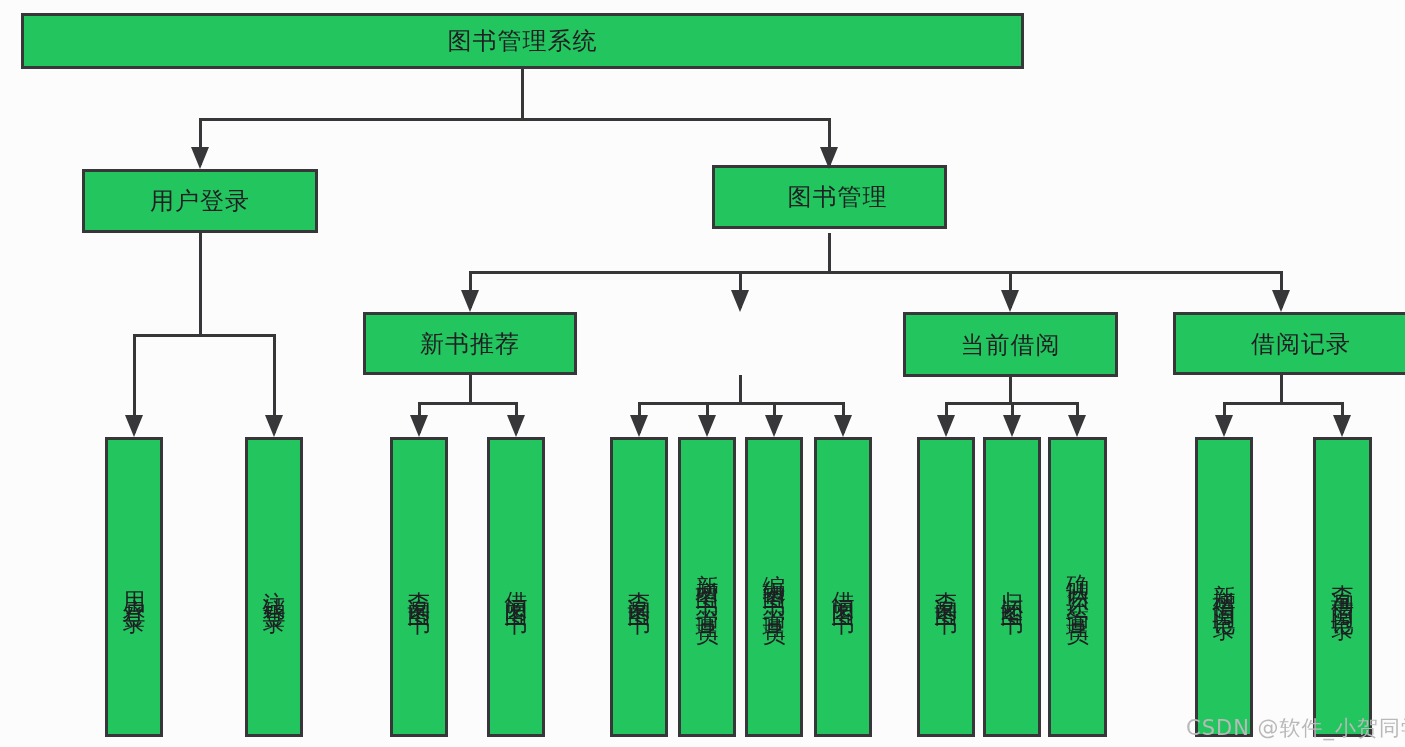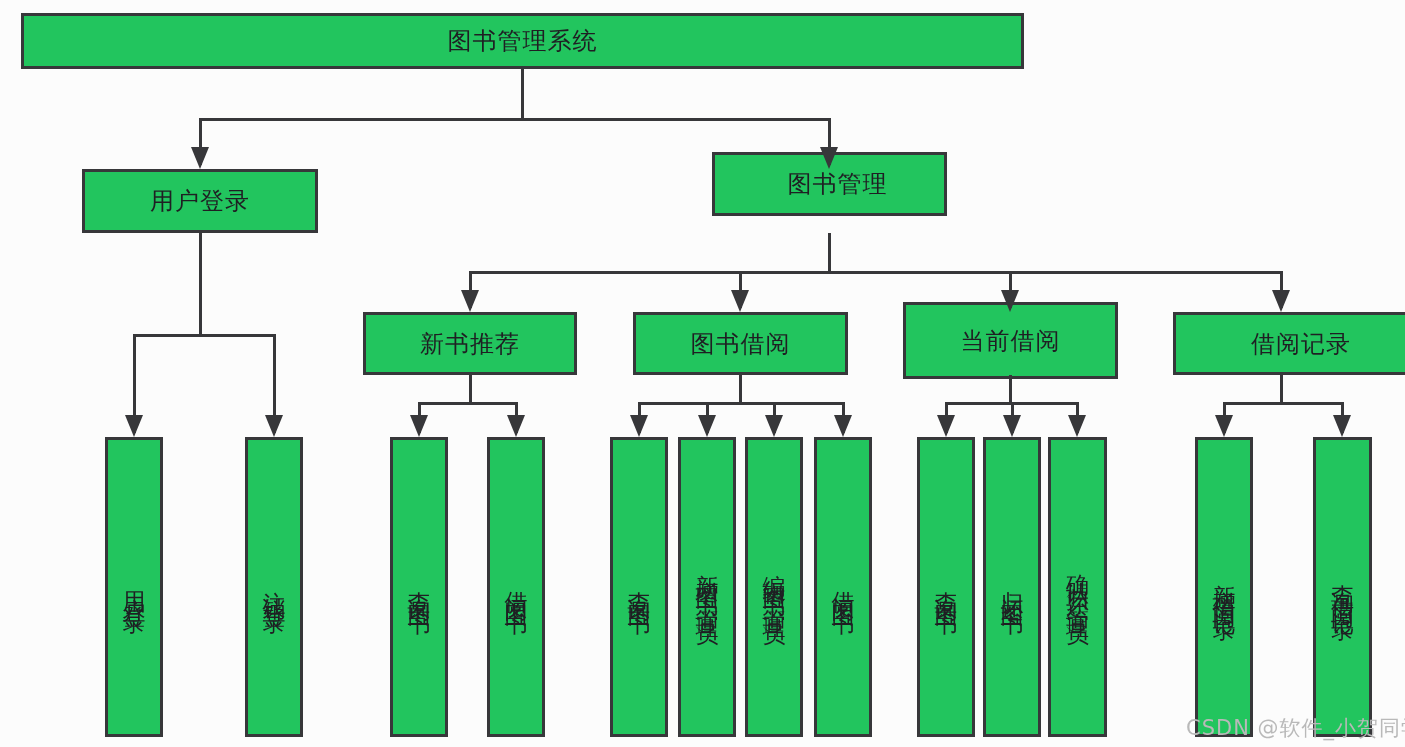--- a/index.html
+++ b/index.html
@@ -63,25 +63,24 @@
   }
 </style>
 </head>
 <body>
 
 <div class="canvas">
 
   <div class="node h" style="left:21px; top:13px; width:1003px; height:56px;">图书管理系统</div>
 
   <div class="node h" style="left:82px; top:169px; width:236px; height:64px;">用户登录</div>
-  <div class="node h" style="left:712px; top:152px; width:235px; height:64px;padding-left:16px;">图书管理</div>
+  <div class="node h" style="left:712px; top:165px; width:235px; height:64px;padding-left:16px;">图书管理</div>
 
   <div class="node h" style="left:363px; top:312px; width:214px; height:63px;text-align:right;">新书推荐</div>
-  <div class="node h" style="left:633px; top:312px; width:215px; height:63px;">图书借阅</div>
-  <div class="node h" style="left:903px; top:302px; width:215px; height:77px;">当前借阅</div>
+  <div class="node h" style="left:903px; top:312px; width:215px; height:65px;">当前借阅</div>
   <div class="node h" style="left:1173px; top:312px; width:256px; height:63px;">借阅记录</div>
 
   <div class="node v" style="left:105px; top:437px; width:58px; height:300px;">用户登录</div>
   <div class="node v" style="left:245px; top:437px; width:58px; height:300px;">注销登录</div>
 
   <div class="node v" style="left:390px; top:437px; width:58px; height:300px;">查询图书</div>
   <div class="node v" style="left:487px; top:437px; width:58px; height:300px;">借阅图书</div>
 
   <div class="node v" style="left:610px; top:437px; width:58px; height:300px;">查询图书</div>
   <div class="node v" style="left:678px; top:437px; width:58px; height:300px;">新增图书（管理员）</div>

